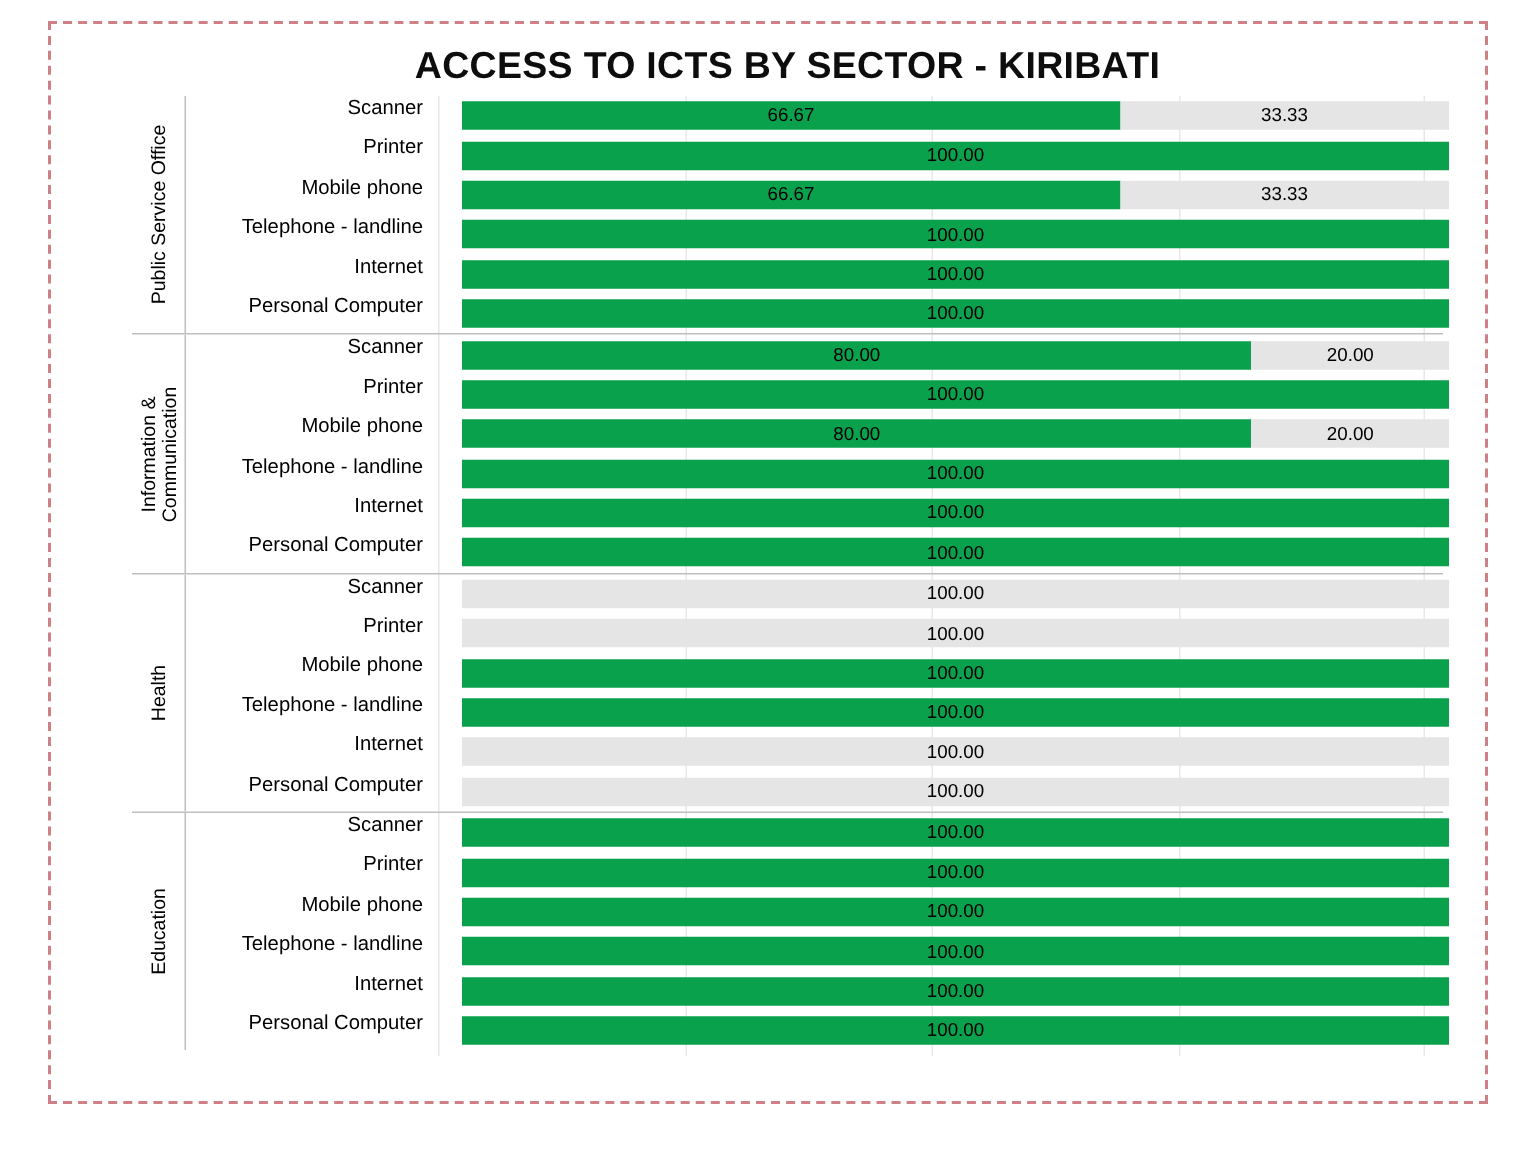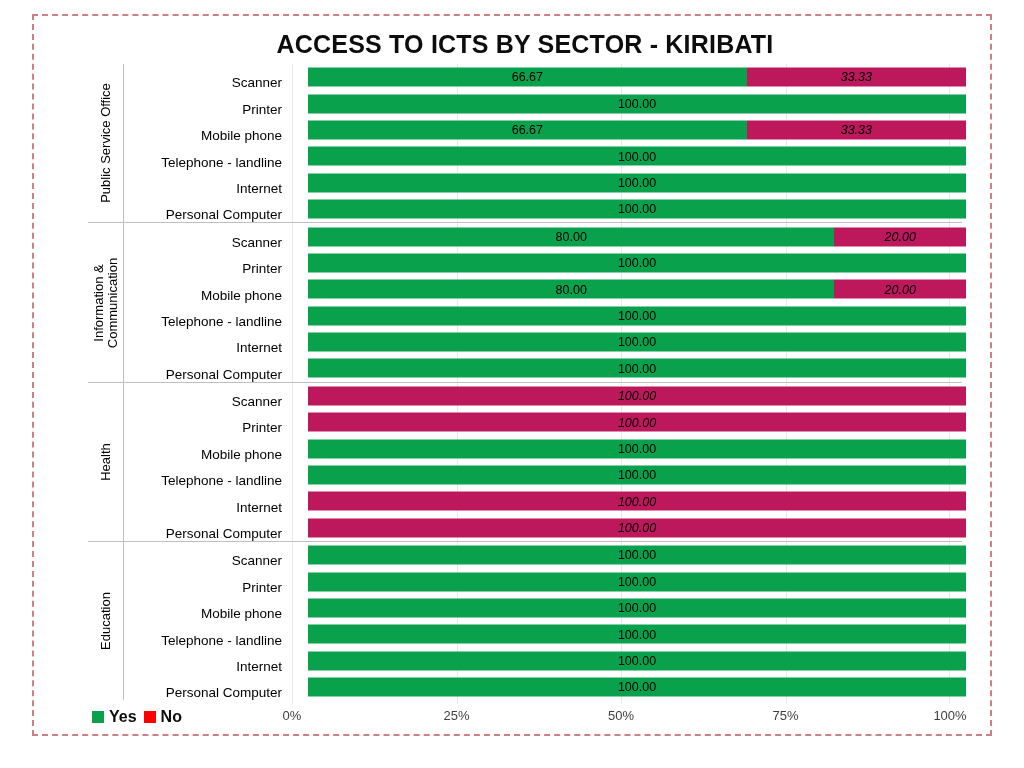--- a/index.html
+++ b/index.html
@@ -81,21 +81,21 @@
     color: #000;
     text-align: center;
     line-height: 1.05;
   }
   .sector-tab-inner span { display: block; }
 
   .row {
     position: relative;
     height: 26.4px;
     display: flex;
-    align-items: flex-end;
+    align-items: flex-start;
   }
   .row-label {
     width: 204px;
     box-sizing: border-box;
     padding-right: 10px;
     text-align: right;
     font-size: 13.5px;
     color: #000;
     white-space: nowrap;
   }
@@ -117,21 +117,21 @@
     position: relative;
     height: 100%;
     display: flex;
     align-items: center;
     justify-content: center;
     font-size: 12.5px;
     color: #000;
     overflow: hidden;
   }
   .seg.yes { background: #0aa14c; }
-  .seg.no  { background: #be185d; font-style: italic; }
+  .seg.no  { background: #e5e5e5; }
   .seg-label { line-height: 1; }
 
   
   .gridlines {
     position: absolute;
     left: 204px;
     top: 0;
     width: 658px;
     height: 100%;
     pointer-events: none;
@@ -488,32 +488,13 @@
                 <div class="seg yes" style="width: 100%;">
                   <span class="seg-label">100.00</span>
                 </div>
               </div>
             </div>
           </div>
         </div>
       </div>
   </div>
 
-  <div id="footer">
-    <div id="legend">
-        <div class="legend-item">
-          <span class="legend-swatch yes"></span>
-          <span class="legend-text">Yes</span>
-        </div>
-        <div class="legend-item">
-          <span class="legend-swatch no"></span>
-          <span class="legend-text">No</span>
-        </div>
-      </div>
-    <div id="axis">
-        <div class="tick" style="left: 0%;">0%</div>
-        <div class="tick" style="left: 25%;">25%</div>
-        <div class="tick" style="left: 50%;">50%</div>
-        <div class="tick" style="left: 75%;">75%</div>
-        <div class="tick" style="left: 100%;">100%</div>
-      </div>
-  </div>
 </div>
 
 </body></html>

